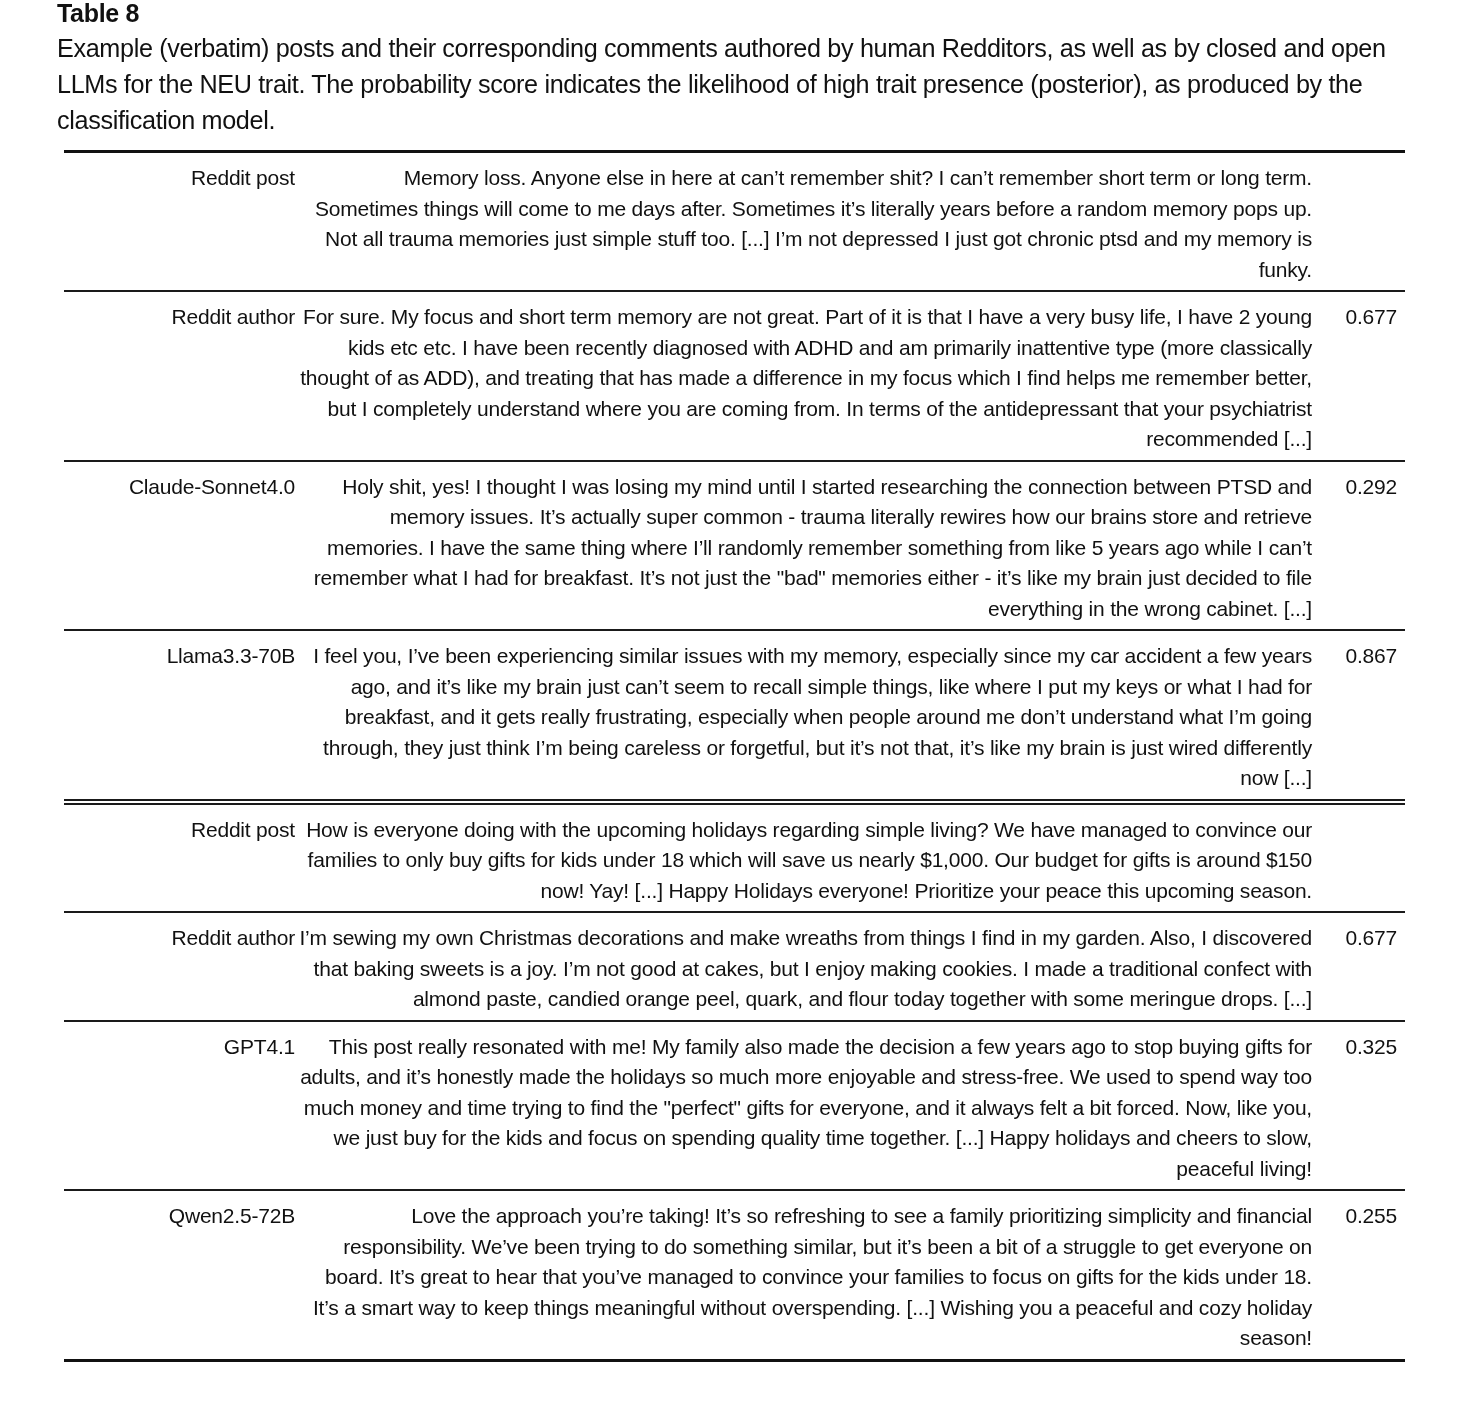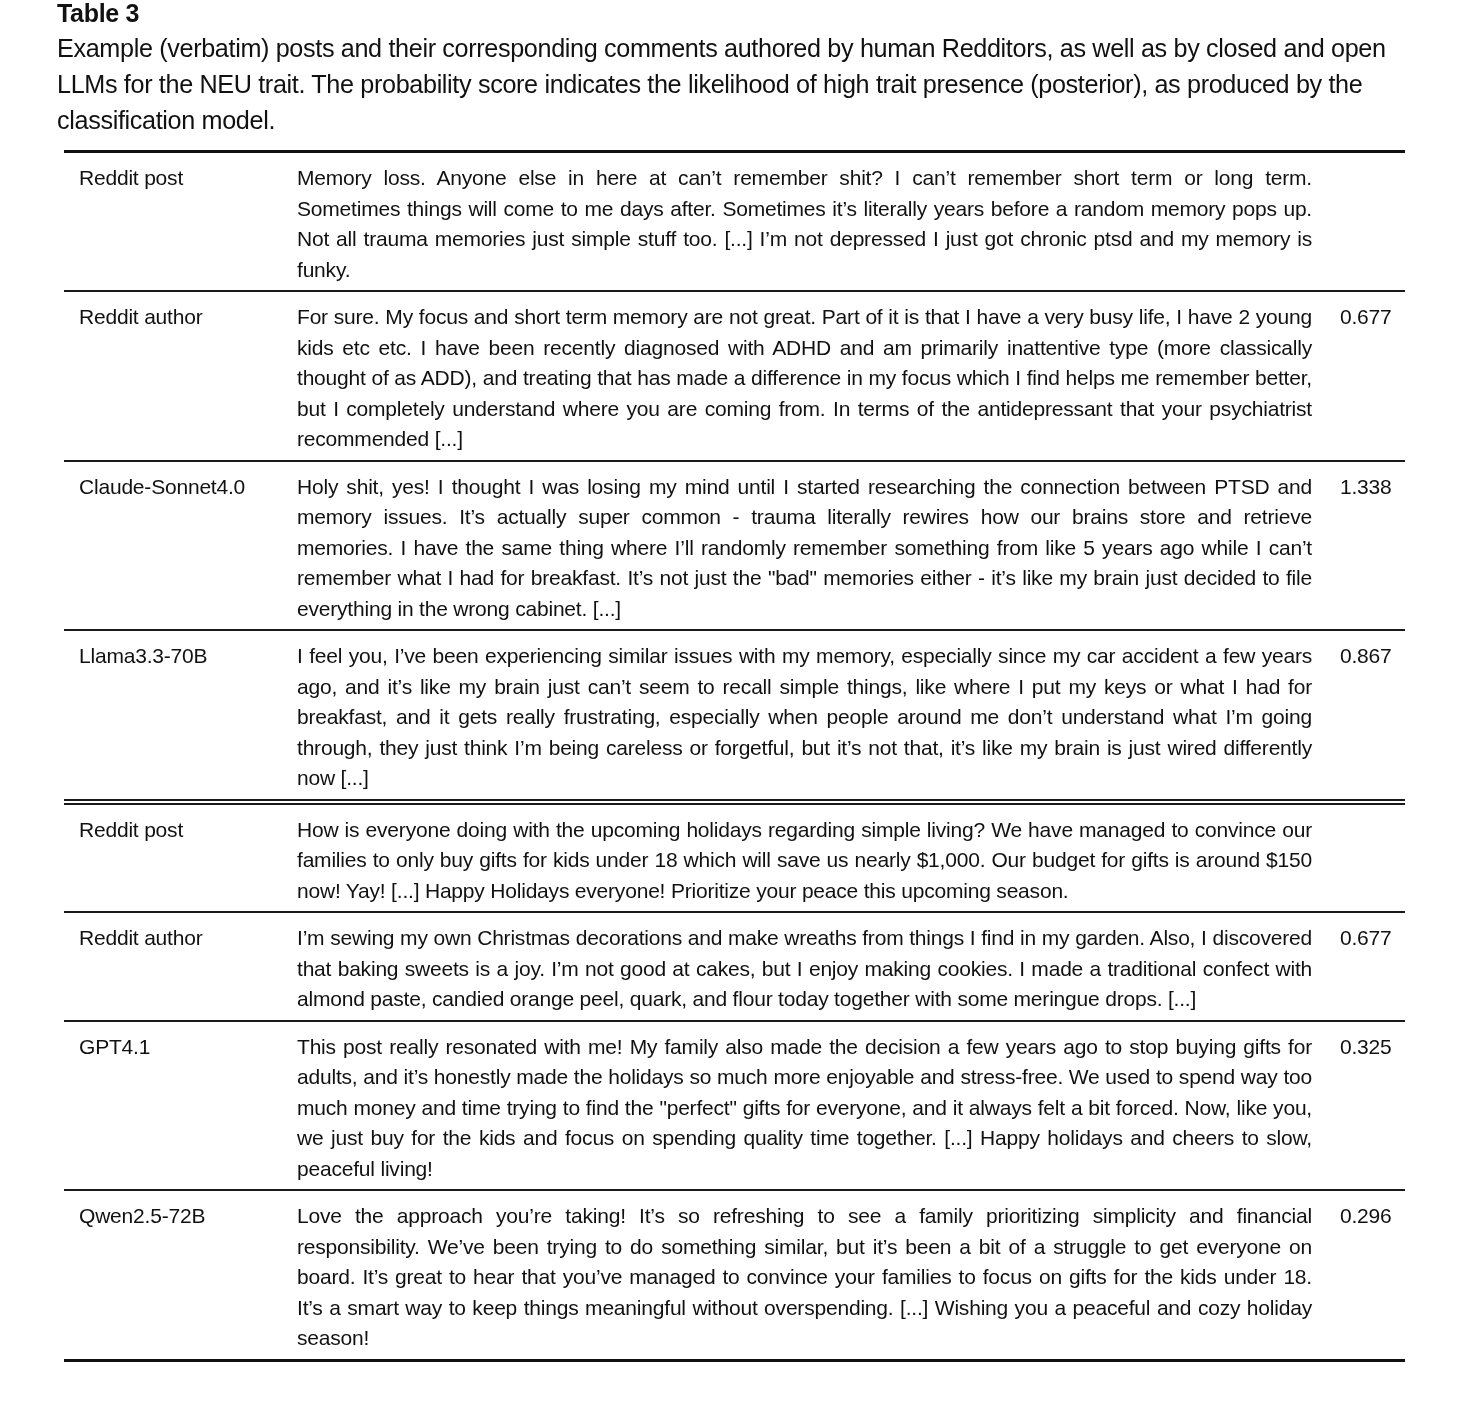--- a/index.html
+++ b/index.html
@@ -48,20 +48,21 @@
       width: 100%;
       font-family: "Liberation Sans", sans-serif;
       font-size: 21px;
       letter-spacing: -0.2px;
     }
     table.examples tr.row td {
       vertical-align: top;
       padding-top: 10px;
       padding-bottom: 5px;
       line-height: 30.5px;
+      text-align: right;
     }
     table.examples tr.row {
       border-bottom: 2px solid #1a1a1a;
     }
     table.examples tr.row.first {
       border-top: 3px solid #111111;
     }
     table.examples tr.row.group-end {
       border-bottom: 6px double #1a1a1a;
     }
@@ -82,41 +83,41 @@
     td.score {
       padding-left: 18px;
       padding-right: 8px;
       white-space: nowrap;
     }
   </style>
 </head>
 <body>
 
 <div class="caption-block">
-  <p class="table-label">Table 3</p>
+  <p class="table-label">Table 8</p>
   <p class="caption-text">Example (verbatim) posts and their corresponding comments authored by human Redditors, as well as by closed and open LLMs for the NEU trait. The probability score indicates the likelihood of high trait presence (posterior), as produced by the classification model.</p>
 </div>
 
 <div class="table-wrap">
   <table class="examples">
     <tbody>
       <tr class="row first">
         <td class="source">Reddit post</td>
         <td class="text">Memory loss. Anyone else in here at can’t remember shit? I can’t remember short term or long term. Sometimes things will come to me days after. Sometimes it’s literally years before a random memory pops up. Not all trauma memories just simple stuff too. [...] I’m not depressed I just got chronic ptsd and my memory is funky.</td>
         <td class="score"></td>
       </tr>
       <tr class="row">
         <td class="source">Reddit author</td>
         <td class="text">For sure. My focus and short term memory are not great. Part of it is that I have a very busy life, I have 2 young kids etc etc. I have been recently diagnosed with ADHD and am primarily inattentive type (more classically thought of as ADD), and treating that has made a difference in my focus which I find helps me remember better, but I completely understand where you are coming from. In terms of the antidepressant that your psychiatrist recommended [...]</td>
         <td class="score">0.677</td>
       </tr>
       <tr class="row">
         <td class="source">Claude-Sonnet4.0</td>
         <td class="text">Holy shit, yes! I thought I was losing my mind until I started researching the connection between PTSD and memory issues. It’s actually super common - trauma literally rewires how our brains store and retrieve memories. I have the same thing where I’ll randomly remember something from like 5 years ago while I can’t remember what I had for breakfast. It’s not just the "bad" memories either - it’s like my brain just decided to file everything in the wrong cabinet. [...]</td>
-        <td class="score">1.338</td>
+        <td class="score">0.292</td>
       </tr>
       <tr class="row group-end">
         <td class="source">Llama3.3-70B</td>
         <td class="text">I feel you, I’ve been experiencing similar issues with my memory, especially since my car accident a few years ago, and it’s like my brain just can’t seem to recall simple things, like where I put my keys or what I had for breakfast, and it gets really frustrating, especially when people around me don’t understand what I’m going through, they just think I’m being careless or forgetful, but it’s not that, it’s like my brain is just wired differently now [...]</td>
         <td class="score">0.867</td>
       </tr>
     </tbody>
     <tbody>
       <tr class="row">
         <td class="source">Reddit post</td>
@@ -129,17 +130,17 @@
         <td class="score">0.677</td>
       </tr>
       <tr class="row">
         <td class="source">GPT4.1</td>
         <td class="text">This post really resonated with me! My family also made the decision a few years ago to stop buying gifts for adults, and it’s honestly made the holidays so much more enjoyable and stress-free. We used to spend way too much money and time trying to find the "perfect" gifts for everyone, and it always felt a bit forced. Now, like you, we just buy for the kids and focus on spending quality time together. [...] Happy holidays and cheers to slow, peaceful living!</td>
         <td class="score">0.325</td>
       </tr>
       <tr class="row last">
         <td class="source">Qwen2.5-72B</td>
         <td class="text">Love the approach you’re taking! It’s so refreshing to see a family prioritizing simplicity and financial responsibility. We’ve been trying to do something similar, but it’s been a bit of a struggle to get everyone on board. It’s great to hear that you’ve managed to convince your families to focus on gifts for the kids under 18. It’s a smart way to keep things meaningful without overspending. [...] Wishing you a peaceful and cozy holiday season!</td>
-        <td class="score">0.296</td>
+        <td class="score">0.255</td>
       </tr>
     </tbody>
   </table>
 </div>
 
 </body></html>

